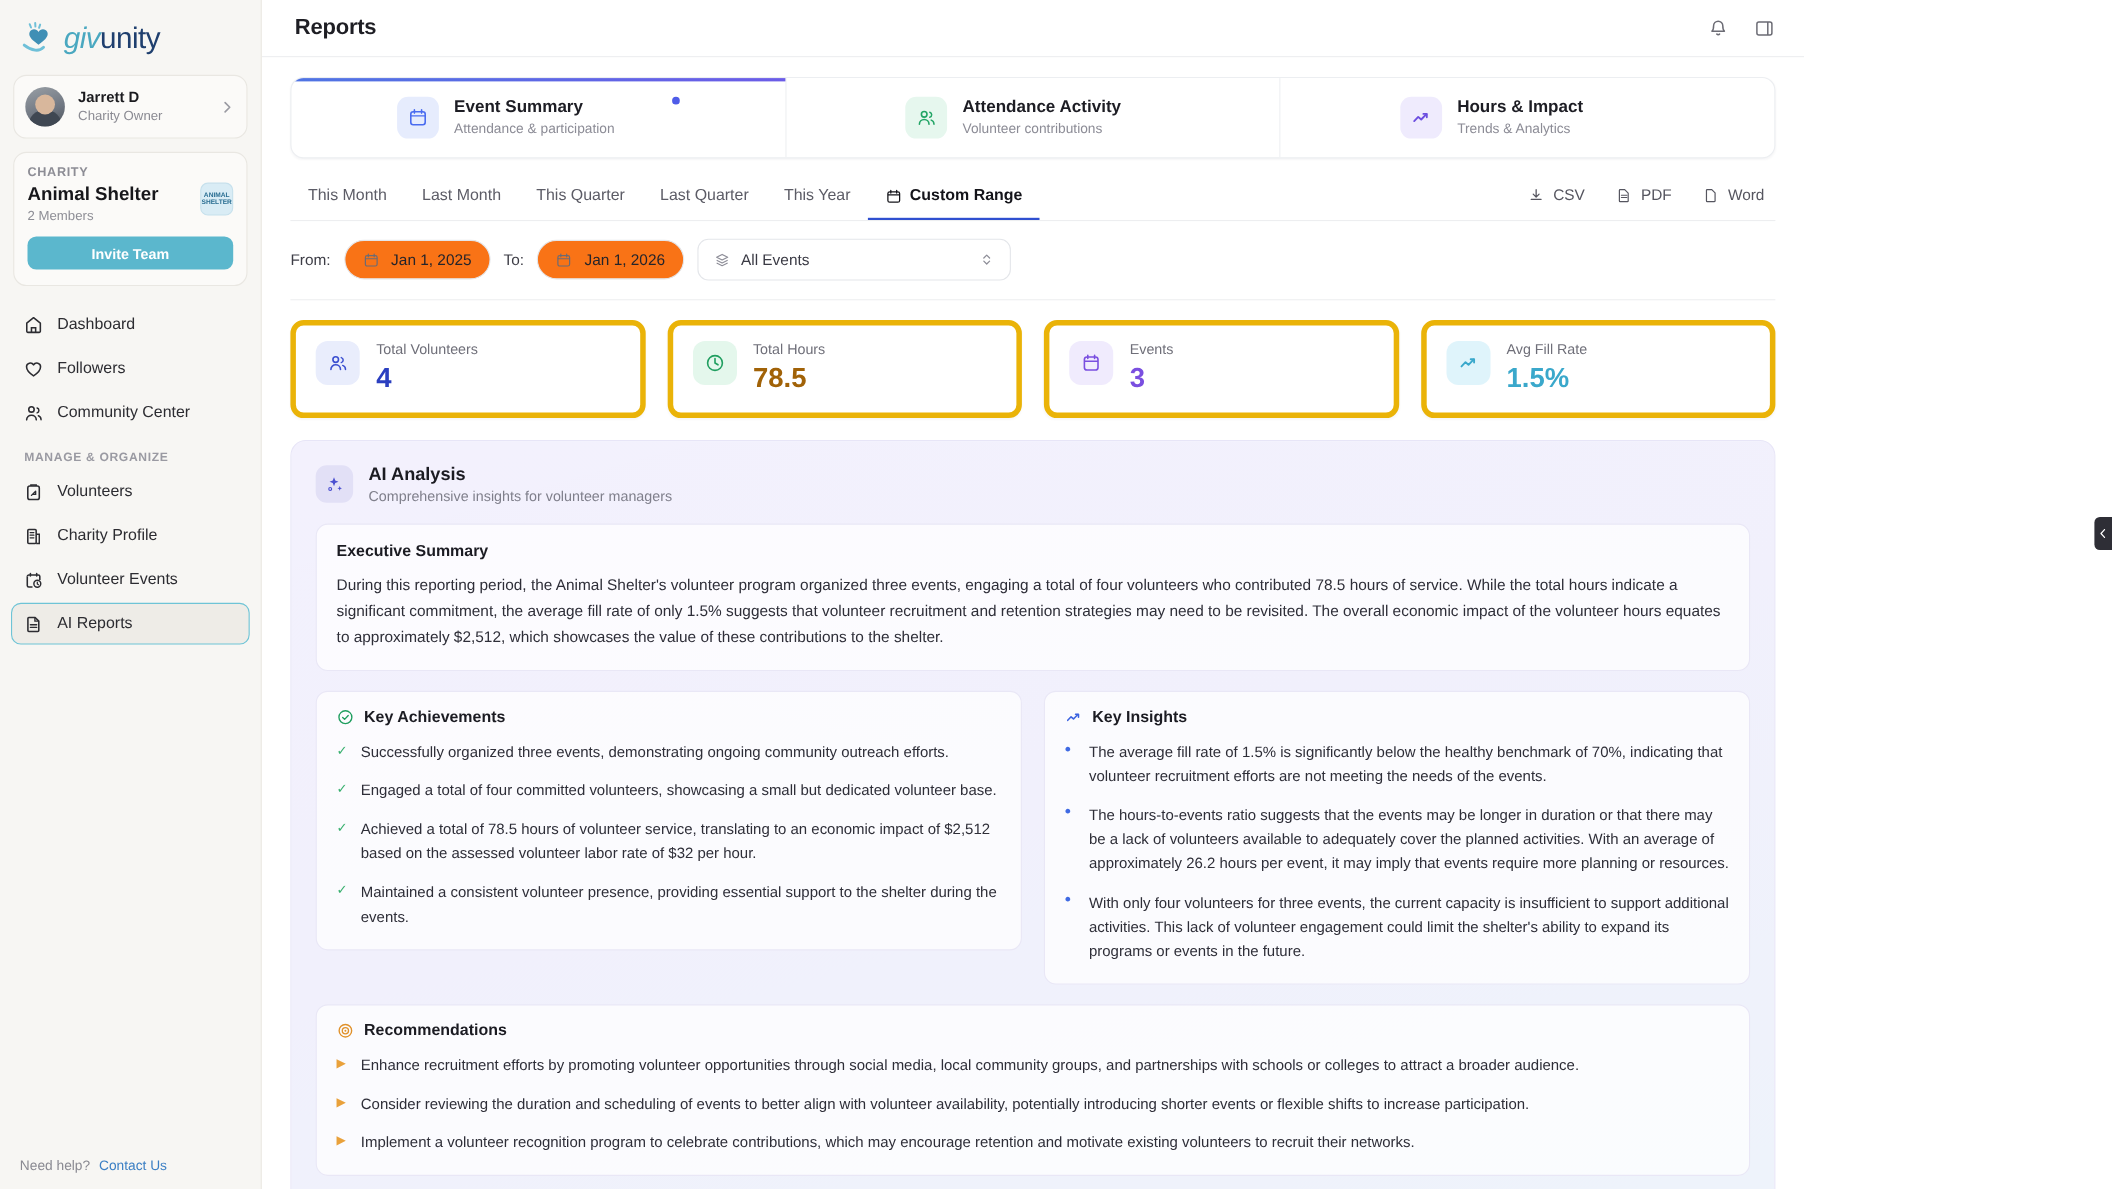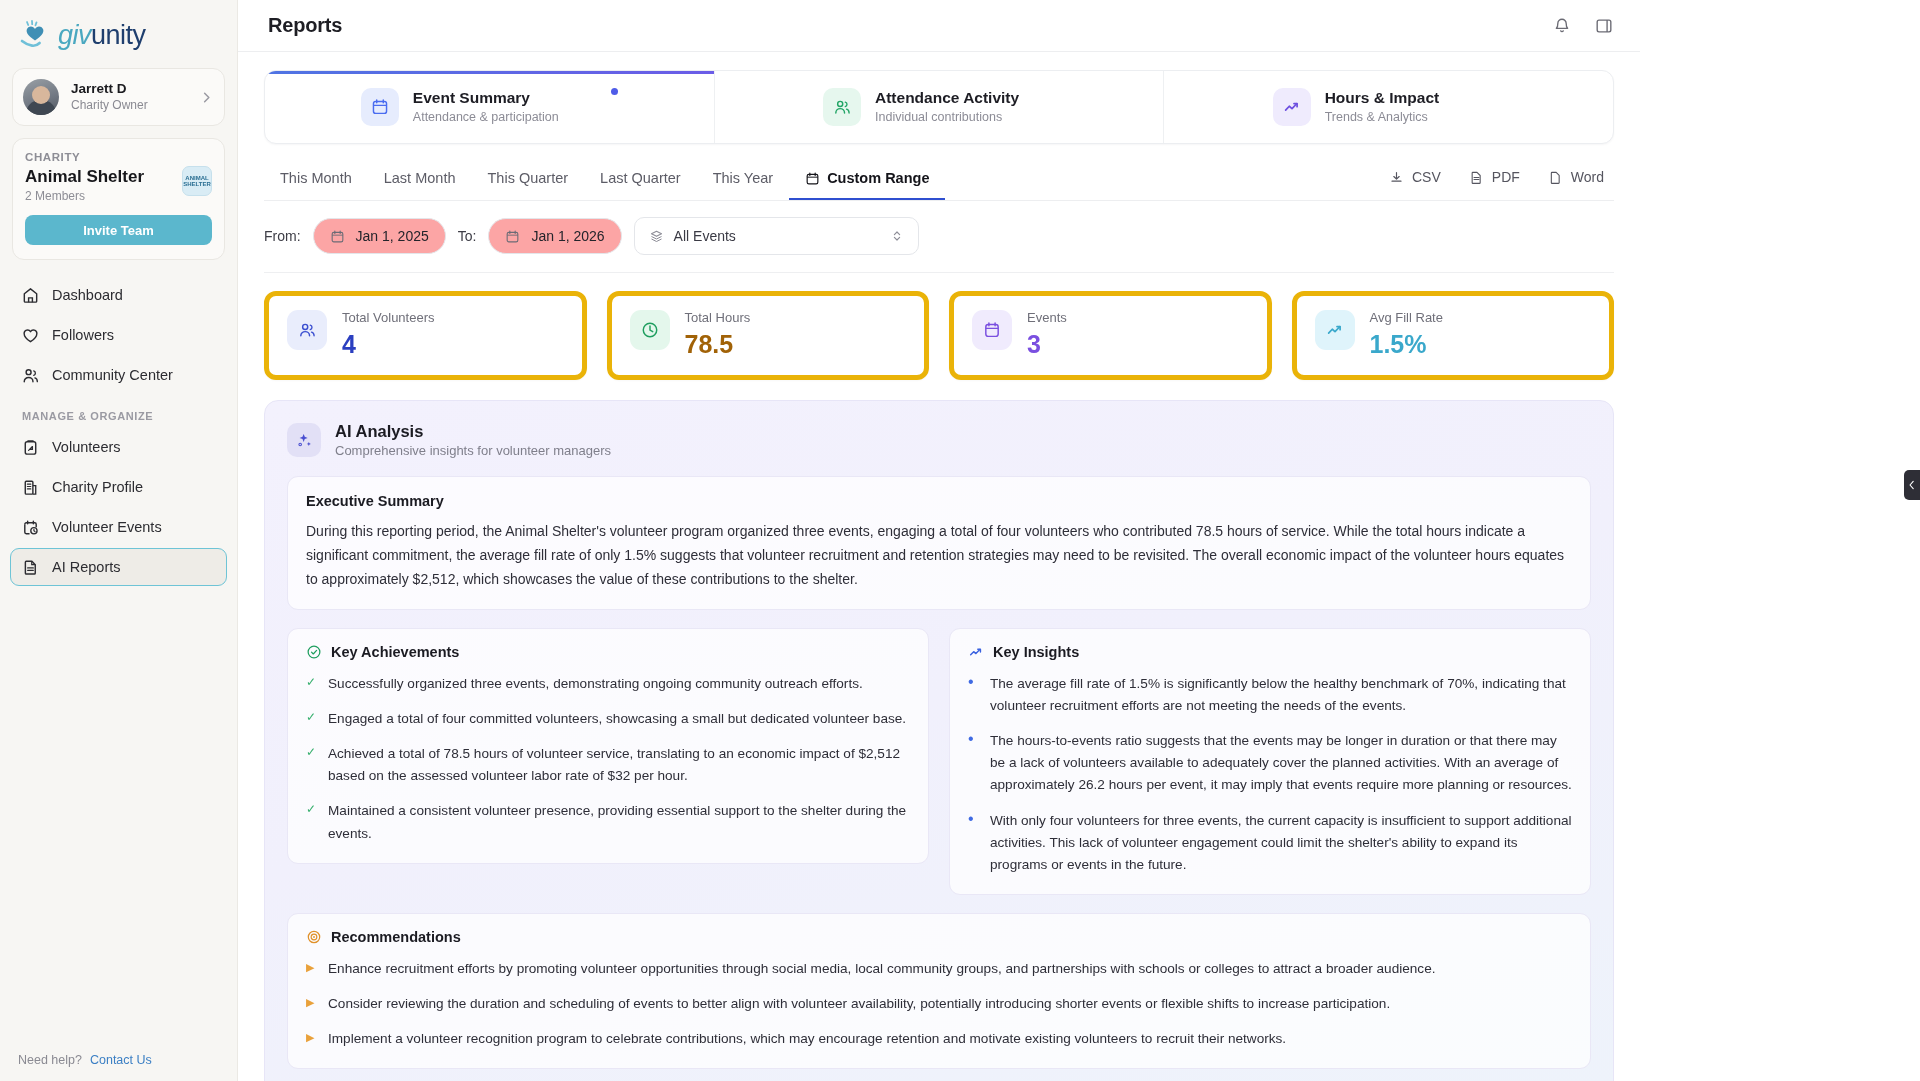--- a/index.html
+++ b/index.html
@@ -149,21 +149,21 @@
     display: flex; align-items: center; gap: 8px; font-size: 14px; color: #55555f;
     padding: 4px 10px; border-radius: 7px; cursor: pointer;
   }
 
   
   .filters { display: flex; align-items: center; gap: 12px; padding: 16px 0 0 0; }
   .flabel { font-size: 14px; color: #3d3d46; }
   .pill {
     display: flex; align-items: center; gap: 11px;
     height: 36px; padding: 0 16px; border: 1px solid #e4e6ea; border-radius: 20px;
-    background: #fca5a5; font-size: 14px; color: #24242b; cursor: pointer;
+    background: #f97316; font-size: 14px; color: #24242b; cursor: pointer;
   }
   .select-pill {
     display: flex; align-items: center; gap: 10px;
     height: 38px; width: 285px; padding: 0 14px; border: 1px solid #e4e6ea;
     border-radius: 10px; background: #fff; font-size: 14px; color: #3a3a44; cursor: pointer;
   }
   .select-pill .caret { margin-left: auto; color: #8d8d97; }
   .filters-rule { border-bottom: 1px solid #eeeff1; margin-top: 17px; }
 
   
@@ -405,21 +405,21 @@
         <div class="rtab">
           <span class="rtab-ico green">
             <svg viewBox="0 0 22 22" width="20" height="20">
                 <circle cx="9" cy="7.6" r="2.8" fill="none" stroke="currentColor" stroke-width="1.6"></circle>
                 <path d="M4.2 17.6c0-2.9 2.2-4.8 4.8-4.8s4.8 1.9 4.8 4.8" fill="none" stroke="currentColor" stroke-width="1.6" stroke-linecap="round"></path>
                 <path d="M14.6 5.6a2.6 2.6 0 0 1 0 5M16 13.4c1.7.5 2.8 2 2.8 4.2" fill="none" stroke="currentColor" stroke-width="1.5" stroke-linecap="round"></path>
               </svg>
           </span>
           <div class="rtab-txt">
             <div class="rtab-title">Attendance Activity</div>
-            <div class="rtab-sub">Individual contributions</div>
+            <div class="rtab-sub">Volunteer contributions</div>
           </div>
         </div>
 
         <div class="rtab">
           <span class="rtab-ico purple">
             <svg viewBox="0 0 22 22" width="20" height="20">
                 <path d="M4 14.4l4-4.2 3 2.6 5.2-5.4" fill="none" stroke="currentColor" stroke-width="1.9" stroke-linecap="round" stroke-linejoin="round"></path>
                 <path d="M13.2 7.2h3.4v3.4" fill="none" stroke="currentColor" stroke-width="1.9" stroke-linecap="round" stroke-linejoin="round"></path>
               </svg>
           </span>

